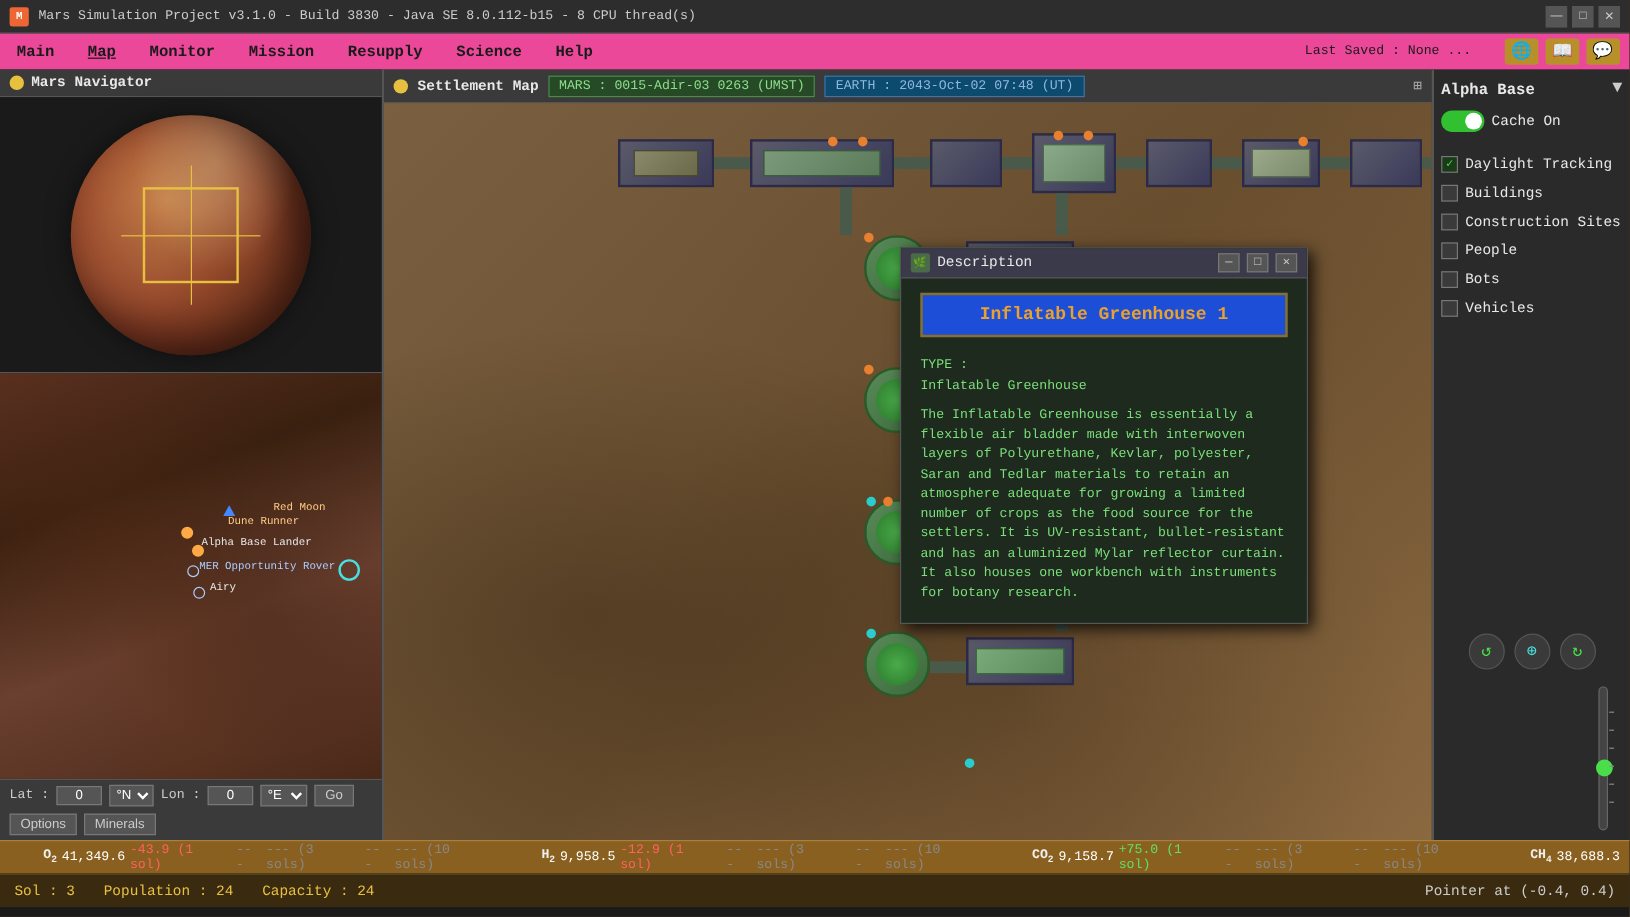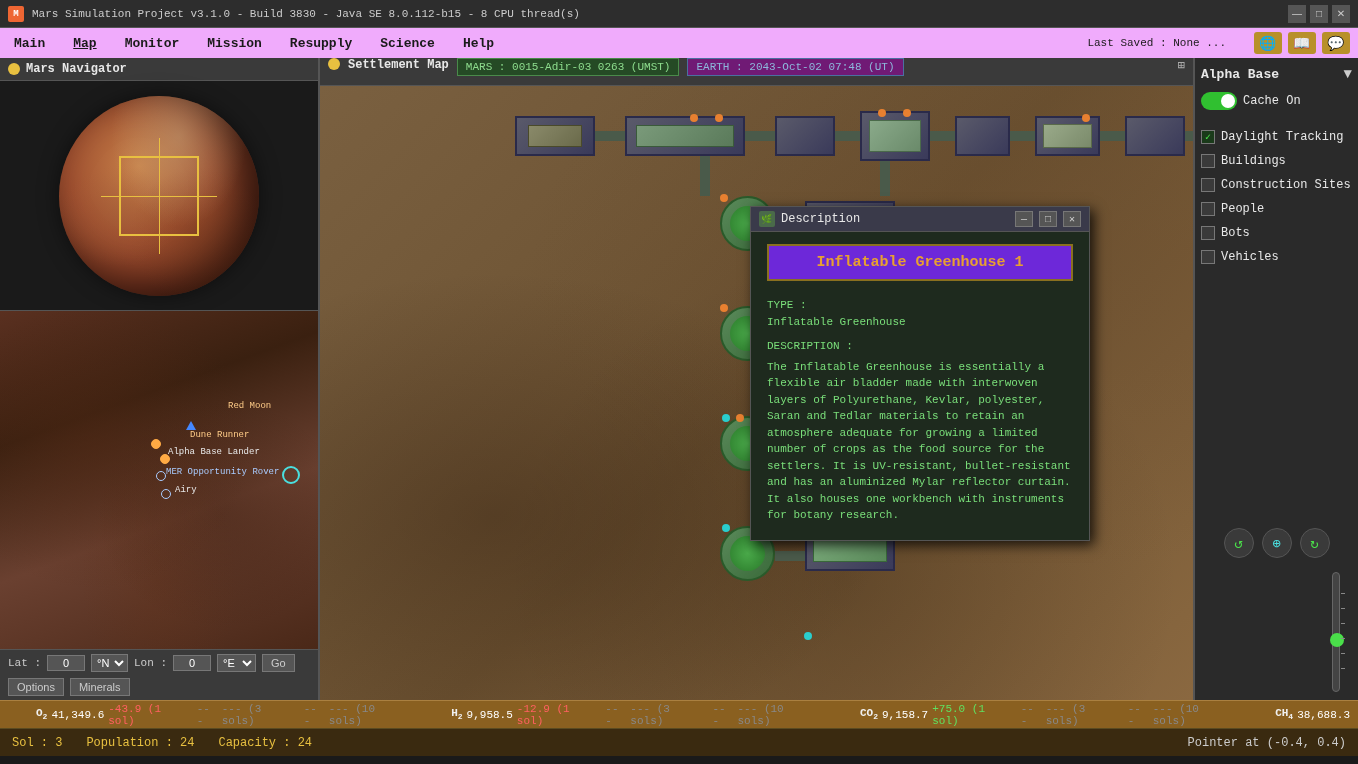--- a/index.html
+++ b/index.html
@@ -53,21 +53,21 @@
       cursor: pointer;
       color: #ccc;
       font-size: 10px;
       display: flex;
       align-items: center;
       justify-content: center;
     }
 
     
     #menu-bar {
-      background: #f0abfc;
+      background: #ec4899;
       height: 30px;
       display: flex;
       align-items: center;
       padding: 0 8px;
       gap: 16px;
     }
     #menu-bar .menu-item {
       color: #1a1a1a;
       font-weight: bold;
       font-size: 13px;
@@ -281,21 +281,21 @@
       background: #6b5030;
       display: flex;
       flex-direction: column;
       position: relative;
     }
 
     #settlement-header {
       background: #3a3a3a;
       height: 28px;
       display: flex;
-      align-items: flex-start;
+      align-items: center;
       gap: 8px;
       padding: 0 8px;
       border-bottom: 1px solid #555;
     }
     .header-dot {
       width: 12px;
       height: 12px;
       background: #e8c040;
       border-radius: 50%;
     }
@@ -305,21 +305,21 @@
       font-weight: bold;
     }
     .mars-time {
       background: #254a25;
       color: #8ddc8d;
       padding: 2px 8px;
       font-size: 11px;
       border: 1px solid #4a8a4a;
     }
     .earth-time {
-      background: #701a75;
+      background: #0c4a6e;
       color: #8db8dc;
       padding: 2px 8px;
       font-size: 11px;
       border: 1px solid #4a70a0;
     }
 
     
     #map-canvas {
       flex: 1;
       background: linear-gradient(135deg, #7a6040 0%, #6a5030 50%, #8a6840 100%);
@@ -577,21 +577,21 @@
       border: 1px solid #777;
       color: #ccc;
       font-size: 10px;
       display: flex;
       align-items: center;
       justify-content: center;
       cursor: pointer;
     }
 
     #dialog-building-name {
-      background: #6d28d9;
+      background: #1d4ed8;
       border: 2px solid #8a7020;
       margin: 12px 16px 8px;
       padding: 8px;
       text-align: center;
       color: #e8a030;
       font-size: 15px;
       font-weight: bold;
     }
 
     #dialog-body {
@@ -647,21 +647,21 @@
       <div class="mars-globe">
         <div class="mars-crosshair"></div>
       </div>
     </div>
 
 
     <div id="terrain-map">
       <div class="terrain-detail"></div>
 
       <div class="triangle-marker" style="left:186px;top:110px;"></div>
-      <div class="map-label" style="left:196px;top:90px;color:#ffcc88;padding-left:32px;">Red Moon</div>
+      <div class="map-label" style="left:196px;top:107px;color:#ffcc88;padding-left:32px;">Red Moon</div>
       <div class="map-label" style="left:190px;top:119px;color:#ffcc88;">Dune Runner</div>
       <div class="map-circle-marker" style="left:160px;top:143px;background:#ffaa44;border-color:#ffaa44;"></div>
       <div class="map-circle-marker" style="left:151px;top:128px;background:#ffaa44;border-color:#ffaa44;"></div>
       <div class="map-label" style="left:168px;top:136px;color:#e8e8e8;">Alpha Base Lander</div>
       <div class="map-circle-marker" style="left:156px;top:160px;background:transparent;border-color:#aaccff;"></div>
       <div class="map-label" style="left:166px;top:156px;color:#aaccff;">MER Opportunity Rover</div>
       <div class="map-circle-marker" style="left:161px;top:178px;background:transparent;border-color:#aaccff;"></div>
       <div class="map-label" style="left:175px;top:174px;color:#e8e8e8;">Airy</div>
 
       <div style="position:absolute;left:282px;top:155px;width:18px;height:18px;border-radius:50%;border:2px solid #4adfdf;background:transparent;"></div>
@@ -778,23 +778,20 @@
           <div class="dialog-ctrl">—</div>
           <div class="dialog-ctrl">□</div>
           <div class="dialog-ctrl close">✕</div>
         </div>
         <div id="dialog-building-name">Inflatable Greenhouse 1</div>
         <div id="dialog-body">
           <div>
             <span>TYPE :</span>
           </div>
           <div style="margin-bottom:8px;">Inflatable Greenhouse</div>
-          <div>
-            <span>DESCRIPTION :</span>
-          </div>
           <div style="margin-top:4px;">The Inflatable Greenhouse is essentially a flexible air bladder made with interwoven layers of Polyurethane, Kevlar, polyester, Saran and Tedlar materials to retain an atmosphere adequate for growing a limited number of crops as the food source for the settlers. It is UV-resistant, bullet-resistant and has an aluminized Mylar reflector curtain. It also houses one workbench with instruments for botany research.</div>
         </div>
       </div>
     </div>
   </div>
 
   <div id="right-panel">
     <div class="base-selector">
       <span class="base-name">Alpha Base</span>
       <span class="dropdown-arrow">▼</span>

